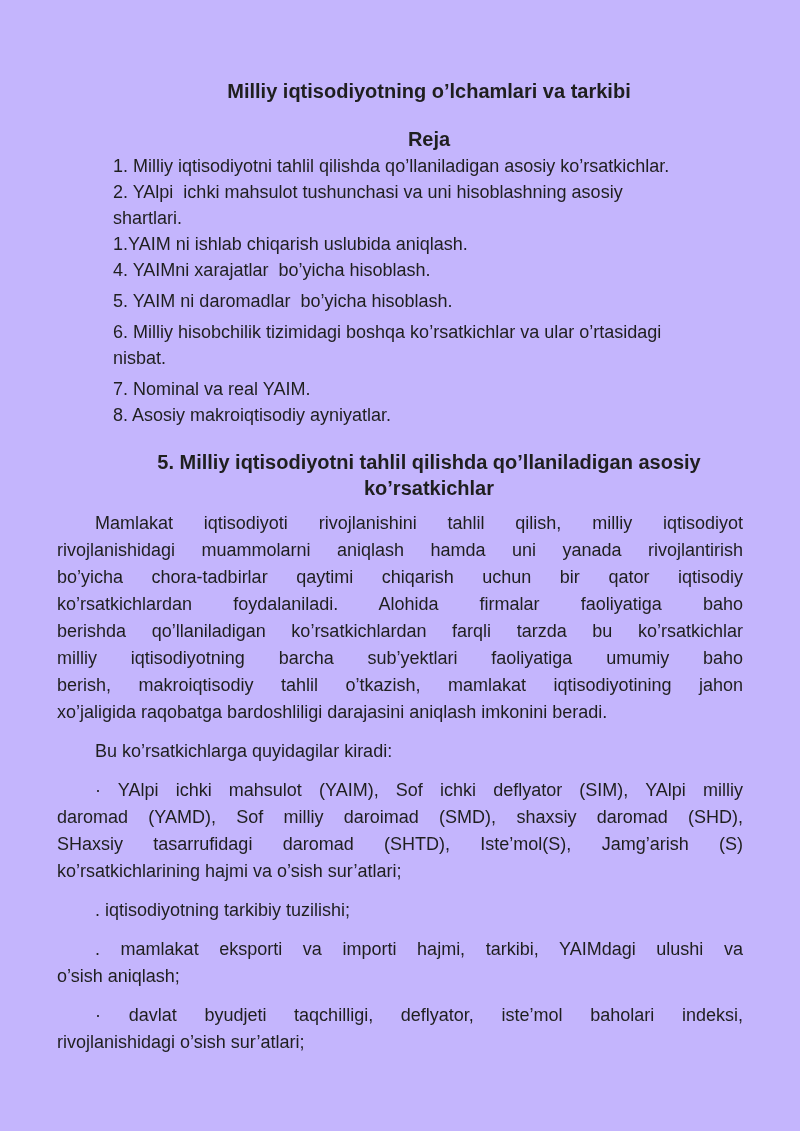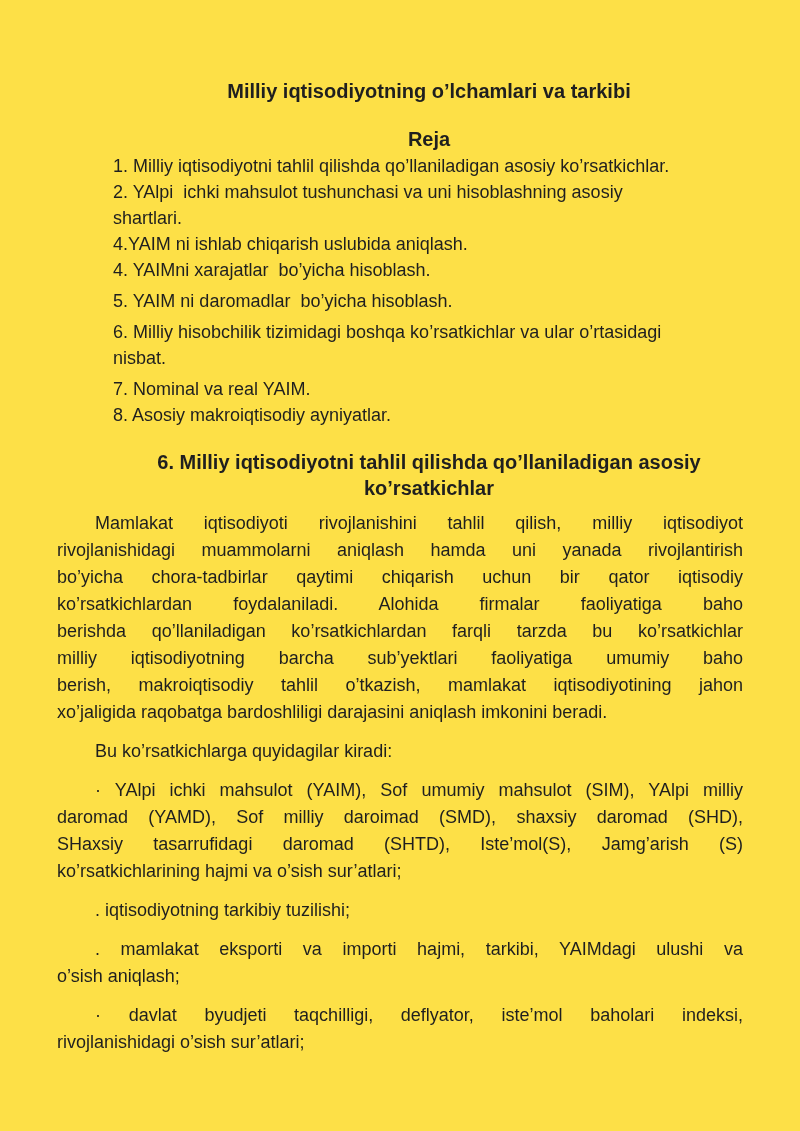--- a/index.html
+++ b/index.html
@@ -2,21 +2,21 @@
 <html><head>
 <meta charset="utf-8">
 <style>
   html,body{margin:0;padding:0;}
   body{
     width:800px;height:1131px;
     background:#ffffff;
     font-family:"Liberation Sans","DejaVu Sans",sans-serif;
     color:#1f1f1f;
   }
-  .page{position:relative;width:800px;height:1131px;background:#fde047;overflow:hidden;}
+  .page{position:relative;width:800px;height:1131px;background:#c4b5fd;overflow:hidden;}
 
   .doc-title{
     position:absolute;top:78px;left:113px;width:632px;
     margin:0;text-align:center;
     font-size:20px;font-weight:bold;line-height:27px;
   }
   .plan-heading{
     position:absolute;top:126px;left:113px;width:632px;
     margin:0;text-align:center;
     font-size:20px;font-weight:bold;line-height:27px;
@@ -52,57 +52,57 @@
   <h2 class="plan-heading">Reja</h2>
   <div class="plan-list">
       <div class="plan-item">
         <div class="plan-line">1. Milliy iqtisodiyotni tahlil qilishda qo’llaniladigan asosiy ko’rsatkichlar.</div>
       </div>
       <div class="plan-item">
         <div class="plan-line">2. YAlpi  ichki mahsulot tushunchasi va uni hisoblashning asosiy</div>
         <div class="plan-line">shartlari.</div>
       </div>
       <div class="plan-item">
-        <div class="plan-line">4.YAIM ni ishlab chiqarish uslubida aniqlash.</div>
+        <div class="plan-line">1.YAIM ni ishlab chiqarish uslubida aniqlash.</div>
       </div>
       <div class="plan-item">
         <div class="plan-line">4. YAIMni xarajatlar  bo’yicha hisoblash.</div>
       </div>
       <div class="plan-item spaced">
         <div class="plan-line">5. YAIM ni daromadlar  bo’yicha hisoblash.</div>
       </div>
       <div class="plan-item spaced">
         <div class="plan-line">6. Milliy hisobchilik tizimidagi boshqa ko’rsatkichlar va ular o’rtasidagi</div>
         <div class="plan-line">nisbat.</div>
       </div>
       <div class="plan-item spaced">
         <div class="plan-line">7. Nominal va real YAIM.</div>
       </div>
       <div class="plan-item">
         <div class="plan-line">8. Asosiy makroiqtisodiy ayniyatlar.</div>
       </div>
     </div>
-  <h2 class="section-heading">6. Milliy iqtisodiyotni tahlil qilishda qo’llaniladigan asosiy
+  <h2 class="section-heading">5. Milliy iqtisodiyotni tahlil qilishda qo’llaniladigan asosiy
 ko’rsatkichlar</h2>
   <div class="section-body">
       <div class="paragraph">
         <div class="text-line just indent">Mamlakat iqtisodiyoti rivojlanishini  tahlil qilish, milliy iqtisodiyot</div>
         <div class="text-line just">rivojlanishidagi muammolarni aniqlash hamda uni yanada rivojlantirish</div>
         <div class="text-line just">bo’yicha chora-tadbirlar qaytimi chiqarish uchun bir qator iqtisodiy</div>
         <div class="text-line just">ko’rsatkichlardan foydalaniladi. Alohida firmalar faoliyatiga baho</div>
         <div class="text-line just">berishda qo’llaniladigan ko’rsatkichlardan farqli tarzda bu ko’rsatkichlar</div>
         <div class="text-line just">milliy iqtisodiyotning barcha sub’yektlari faoliyatiga umumiy baho</div>
         <div class="text-line just">berish, makroiqtisodiy tahlil o’tkazish, mamlakat iqtisodiyotining jahon</div>
         <div class="text-line left">xo’jaligida raqobatga bardoshliligi darajasini aniqlash imkonini beradi.</div>
       </div>
       <div class="paragraph">
         <div class="text-line left indent">Bu ko’rsatkichlarga quyidagilar kiradi:</div>
       </div>
       <div class="paragraph">
-        <div class="text-line just indent">· YAlpi ichki mahsulot (YAIM), Sof umumiy mahsulot  (SIM), YAlpi milliy</div>
+        <div class="text-line just indent">· YAlpi ichki mahsulot (YAIM), Sof ichki deflyator  (SIM), YAlpi milliy</div>
         <div class="text-line just">daromad (YAMD), Sof milliy daroimad (SMD), shaxsiy daromad (SHD),</div>
         <div class="text-line just">SHaxsiy tasarrufidagi  daromad (SHTD), Iste’mol(S), Jamg’arish (S)</div>
         <div class="text-line left">ko’rsatkichlarining hajmi va o’sish sur’atlari;</div>
       </div>
       <div class="paragraph">
         <div class="text-line left indent">. iqtisodiyotning tarkibiy tuzilishi;</div>
       </div>
       <div class="paragraph">
         <div class="text-line just indent">. mamlakat eksporti va importi hajmi, tarkibi, YAIMdagi ulushi va</div>
         <div class="text-line left">o’sish aniqlash;</div>

